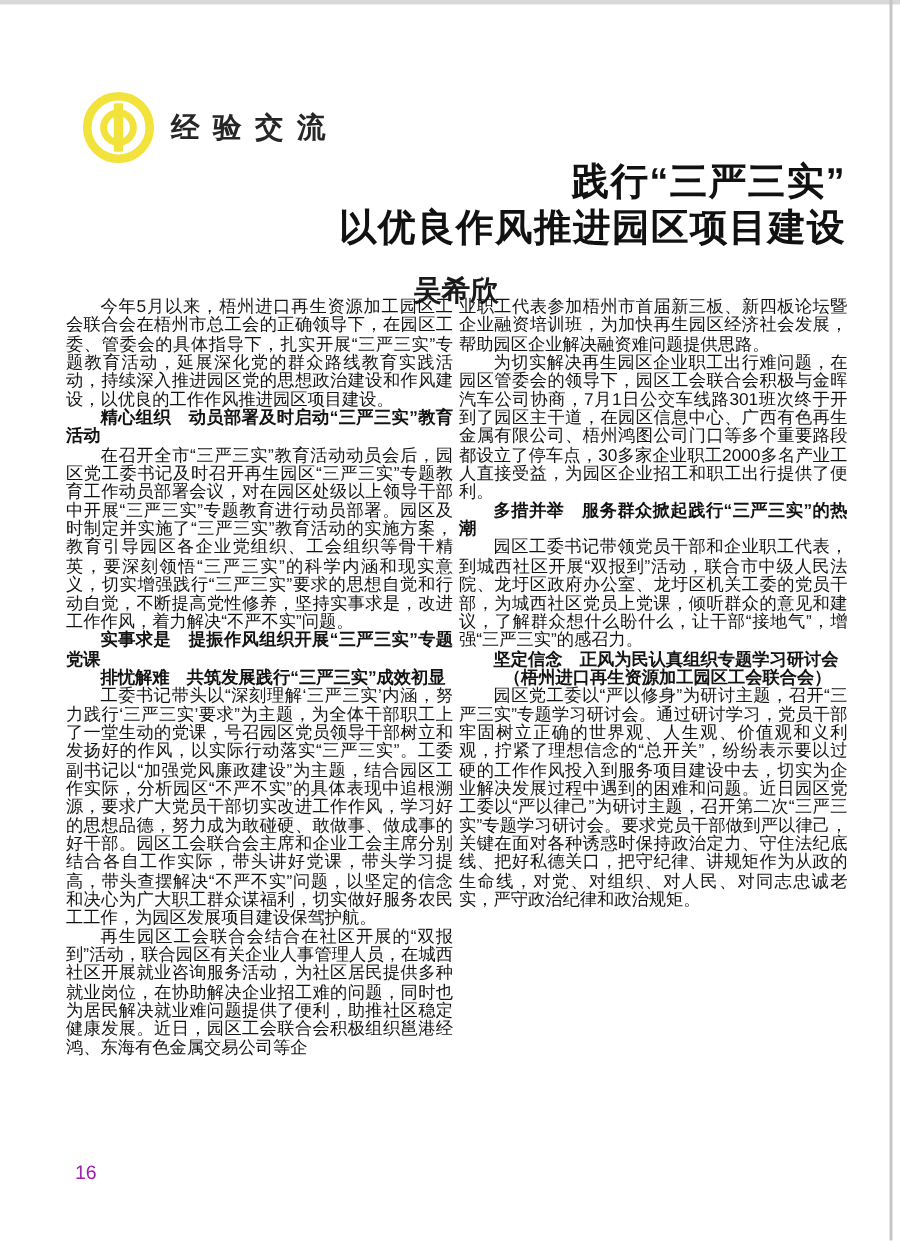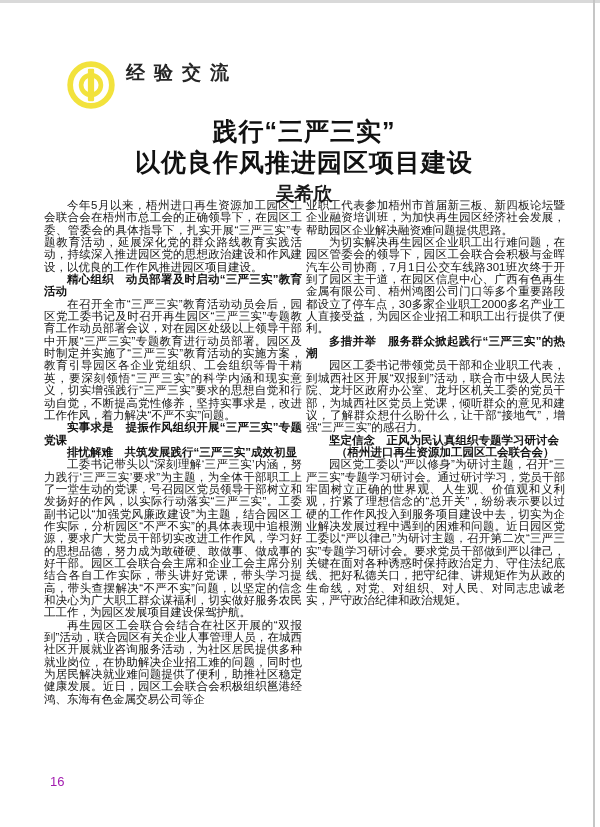--- a/index.html
+++ b/index.html
@@ -14,31 +14,31 @@
   }
   .scan-edge-top {
     position: absolute; top: 0; left: 0; width: 600px; height: 3px;
     background: #d9d9d9;
   }
   .scan-edge-right {
     position: absolute; top: 0; left: 593px; width: 2px; height: 827px;
     background: #c6c6c6;
   }
   .header {
-    position: absolute; top: 60px; left: 66px;
-    display: flex; gap: 10px;
+    position: absolute; top: 60px; left: 54px;
+    display: flex; align-items: center; gap: 10px;
   }
   .logo { width: 50px; height: 50px; display: block; }
   .section-label {
     font-size: 19px; font-weight: bold; letter-spacing: 9px;
     color: #262626; white-space: nowrap;
   }
   .title-block {
-    position: absolute; top: 116px; left: 44px; width: 520px;
-    text-align: center;
+    position: absolute; top: 106px; left: 44px; width: 520px;
+    text-align: right;
   }
   .title-line {
     font-size: 25px; font-weight: bold; line-height: 31px;
     color: #111; letter-spacing: 1px;
   }
   .author {
     position: absolute; top: 181px; left: 44px; width: 520px;
     text-align: center; font-size: 19px; font-weight: bold; color: #1a1a1a;
   }
   .column {

